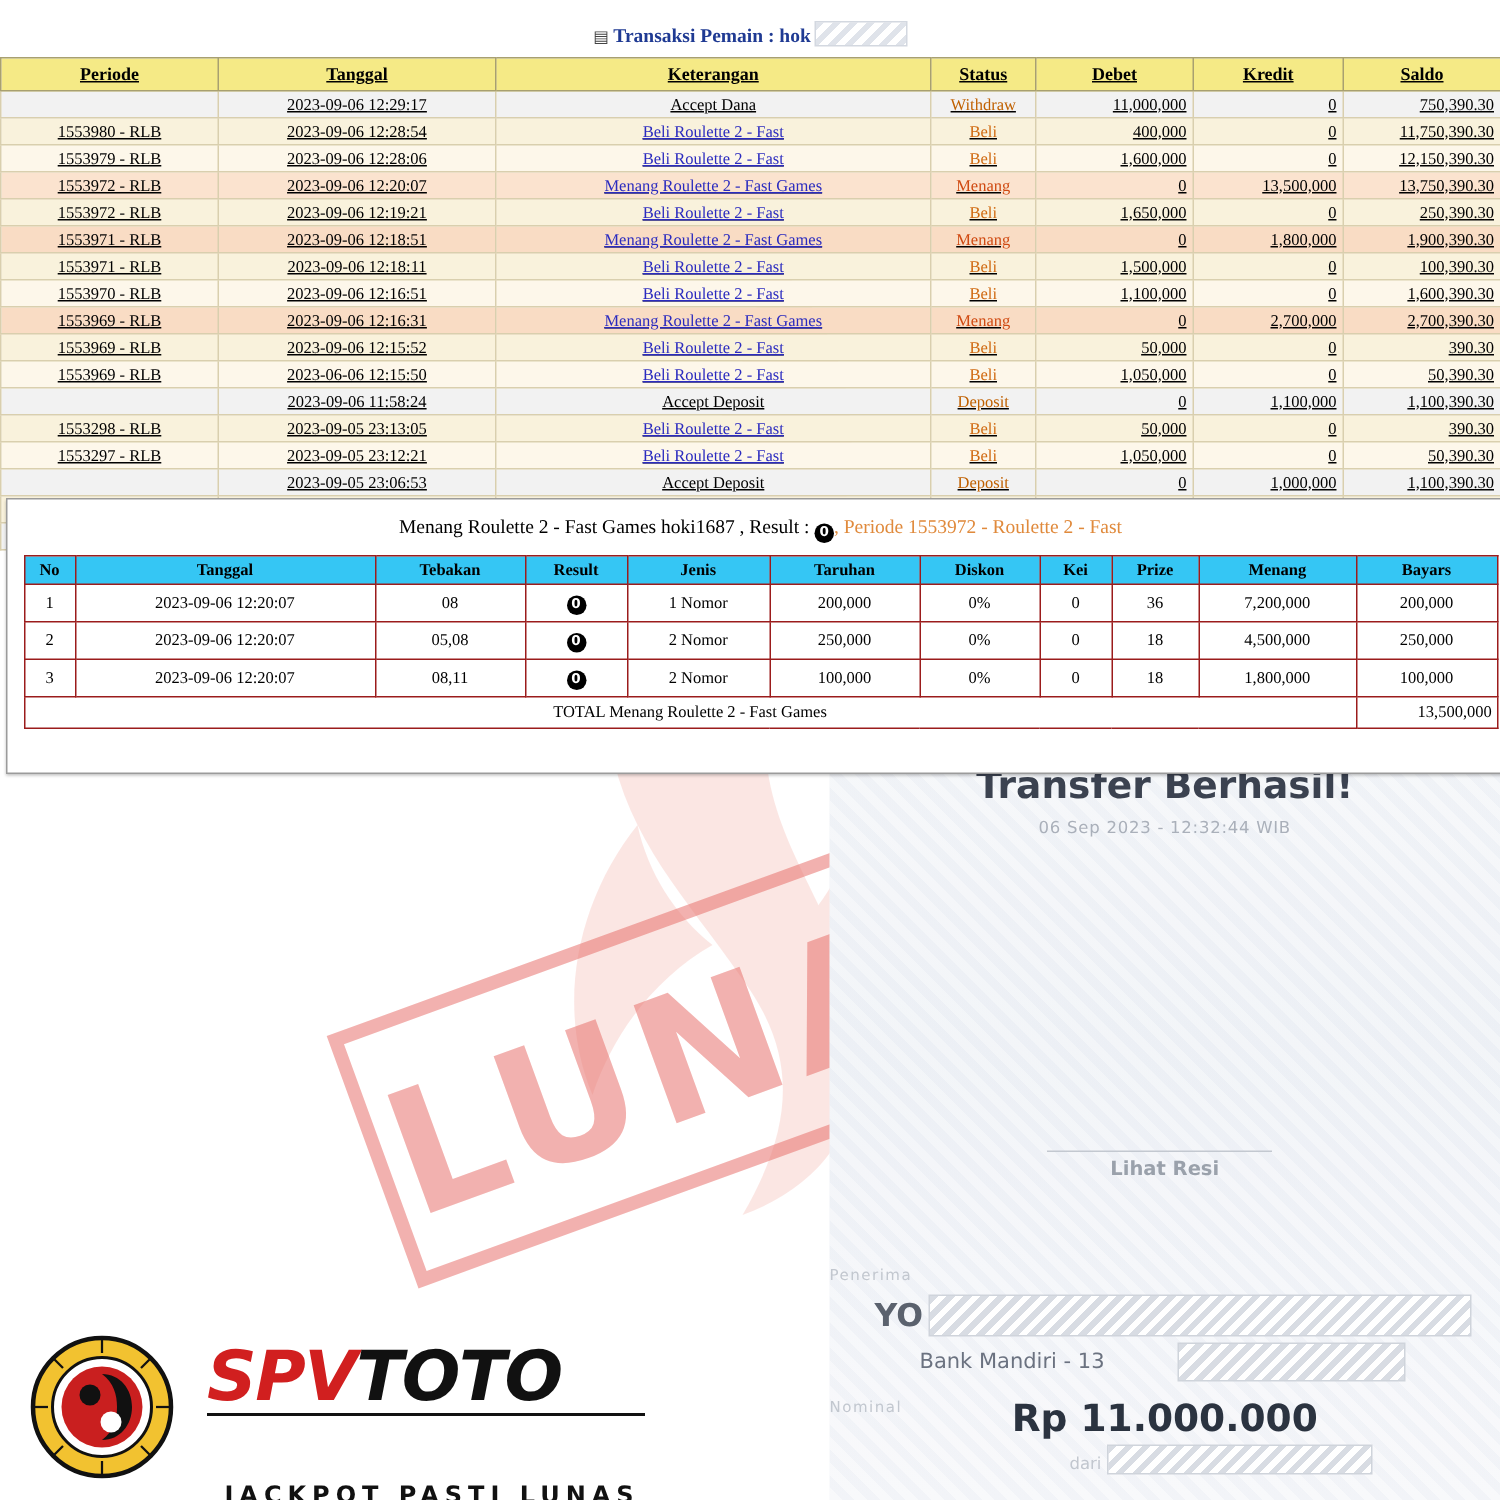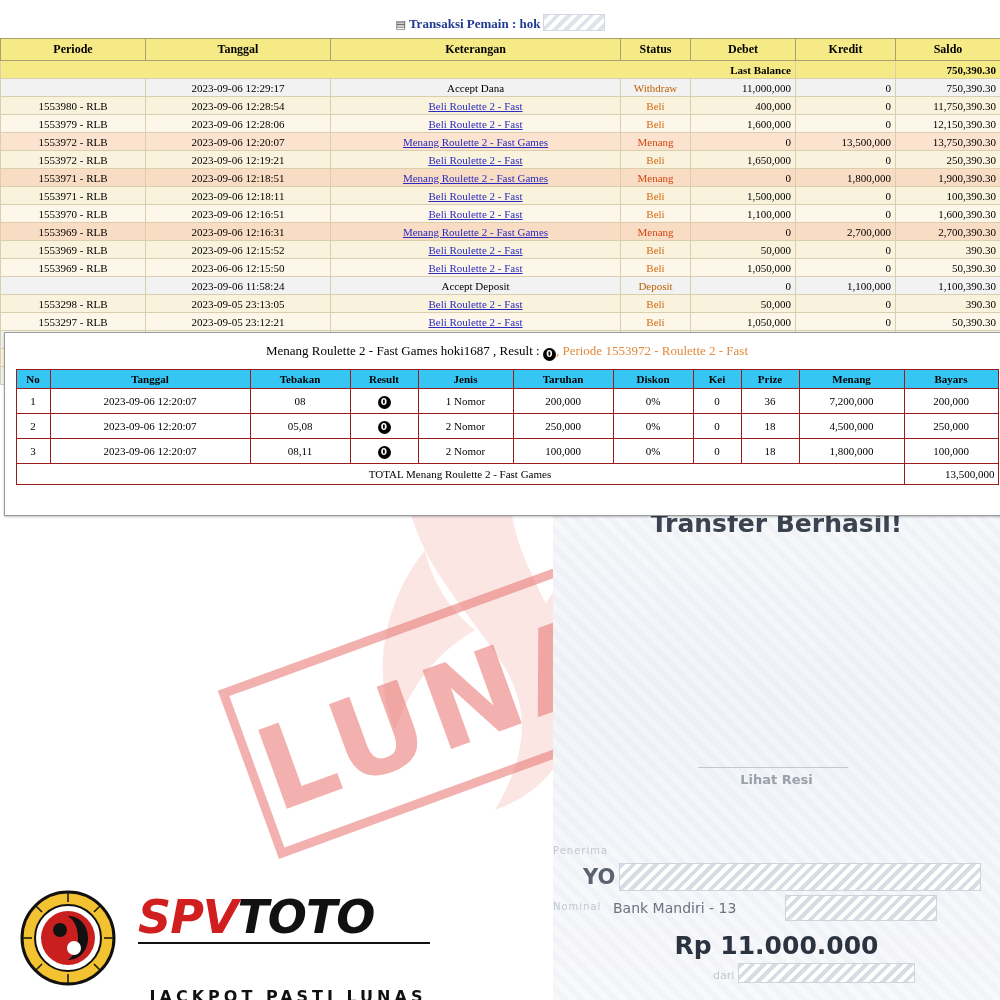--- a/index.html
+++ b/index.html
@@ -49,21 +49,21 @@
   }
   .r-lihat{
     position:absolute;left:0;right:0;top:275px;text-align:center;
     font-family:"DejaVu Sans", sans-serif;font-weight:bold;font-size:13px;color:#9aa1ab;
   }
   .r-lbl{
     position:absolute;left:0;right:0;text-align:left;
     font-family:"DejaVu Sans", sans-serif;font-size:10px;color:#c2c7cf;letter-spacing:1px;
   }
   .r-penerima{top:348px;}
-  .r-nominal{top:404px;}
+  .r-nominal{top:436px;}
   .r-name{
     position:absolute;left:30px;top:368px;
     font-family:"DejaVu Sans", sans-serif;font-weight:bold;font-size:21px;color:#5b626e;
   }
   .r-bank{
     position:absolute;left:60px;top:403px;
     font-family:"DejaVu Sans", sans-serif;font-size:14px;color:#6b7280;
   }
   .r-amount{
     position:absolute;left:0;right:0;top:434px;text-align:center;
@@ -85,21 +85,21 @@
     font-family:"Liberation Serif", serif;font-weight:bold;font-size:13px;color:#1f3a93;
   }
   .top-title .ico{font-family:"DejaVu Sans", sans-serif;font-size:11px;color:#444;margin-right:3px;}
   .name-redact{
     display:inline-block;width:60px;height:15px;vertical-align:-3px;margin-left:2px;
     background:repeating-linear-gradient(135deg,#dfe3ea 0 4px,#fff 4px 8px);
     border:1px solid #d3d8e0;
   }
 
   
-  .trx-wrap{position:absolute;left:0;top:38px;width:875px;}
+  .trx-wrap{position:absolute;left:0;top:38px;width:875px;text-decoration:underline;}
   table.trx{border-collapse:collapse;width:1000px;table-layout:fixed;}
   table.trx th{
     background:#f5ea86;border:1px solid #a8a070;
     font-weight:bold;font-size:12px;padding:3px 2px;text-align:center;color:#000;
   }
   table.trx td{
     border:1px solid #d9cfae;padding:1px 4px;font-size:11px;height:15px;
   }
   .row-a{background:#f9f2dc;}
   .row-b{background:#fdf7ea;}
@@ -177,20 +177,21 @@
       <g transform="rotate(-20 270 165)">
         <rect x="30" y="60" width="480" height="170" fill="none" stroke="#e8736e" stroke-width="9"></rect>
         <text x="270" y="190" text-anchor="middle" font-family="DejaVu Sans, sans-serif" font-size="115" font-weight="bold" fill="#e8736e" letter-spacing="6">LUNAS</text>
       </g>
     </svg>
   </div>
 </div>
 
 <div class="receipt">
   <div class="r-title">Transfer Berhasil!</div>
+  <div class="r-date">06 Sep 2023 - 12:32:44 WIB</div>
   <div class="r-sep"></div>
   <div class="r-lihat">Lihat Resi</div>
   <div class="r-lbl r-penerima">Penerima</div>
   <div class="r-name">YO</div>
   <div class="redact" style="left:66px;top:366px;width:360px;height:26px;"></div>
   <div class="r-bank">Bank Mandiri - 13</div>
   <div class="redact" style="left:232px;top:398px;width:150px;height:24px;"></div>
   <div class="r-lbl r-nominal">Nominal</div>
   <div class="r-amount">Rp 11.000.000</div>
   <div class="r-dari">dari</div>
@@ -217,25 +218,20 @@
         <th>Periode</th>
         <th>Tanggal</th>
         <th>Keterangan</th>
         <th>Status</th>
         <th>Debet</th>
         <th>Kredit</th>
         <th>Saldo</th>
       </tr>
     </thead>
     <tbody id="trx-body">
-        <tr>
-          <td class="lastbal" colspan="5" style="text-align:right">Last Balance</td>
-          <td class="lastbal"></td>
-          <td class="lastbal c-rgt">750,390.30</td>
-        </tr>
         <tr class="row-w">
           <td class="c-ctr"></td>
           <td class="c-ctr">2023-09-06 12:29:17</td>
           <td class="c-ctr">Accept Dana</td>
           <td class="c-ctr st-withdraw">Withdraw</td>
           <td class="c-rgt">11,000,000</td>
           <td class="c-rgt">0</td>
           <td class="c-rgt">750,390.30</td>
         </tr>
         <tr class="row-a">

